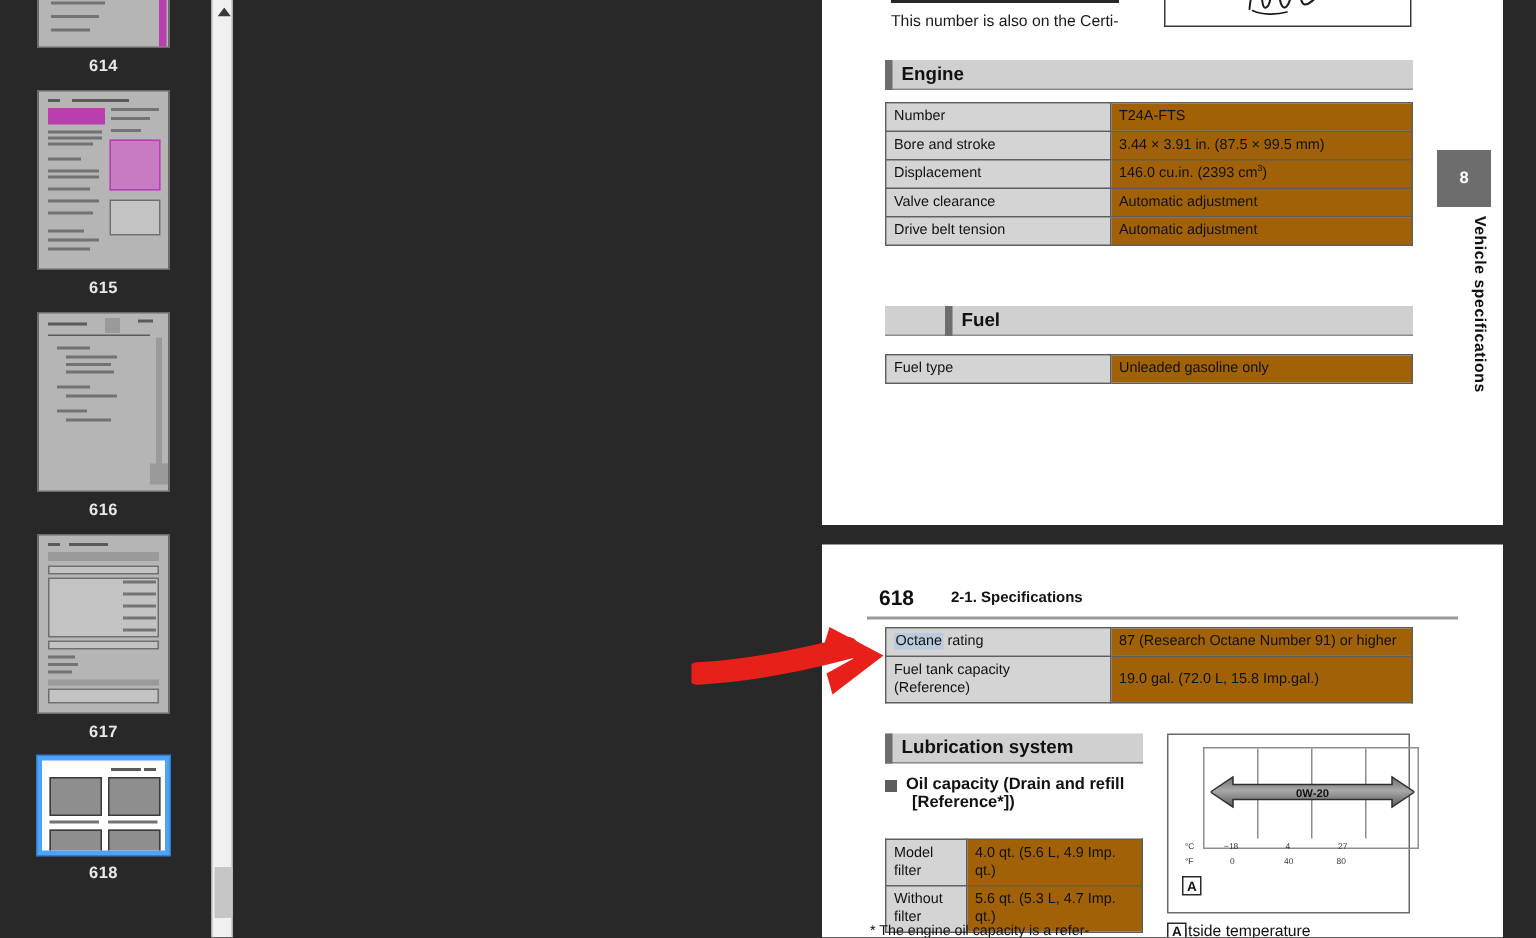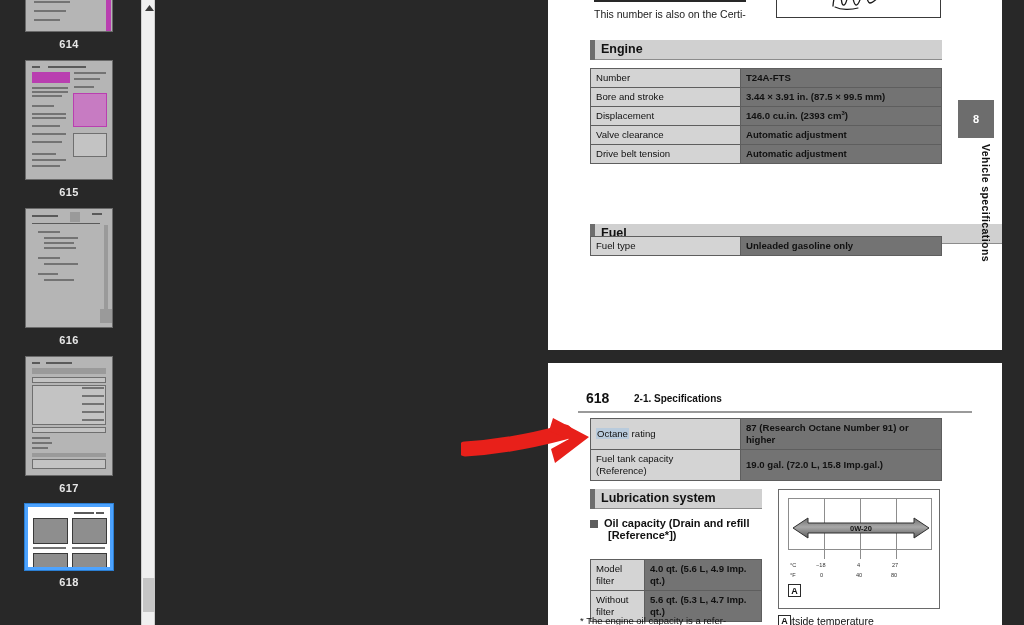--- a/index.html
+++ b/index.html
@@ -127,21 +127,21 @@
   .spec-table { position: absolute; border-collapse: collapse; }
   .spec-table td {
     border: 1px solid #5e5e5e;
     font-size: 9.6px;
     color: #111;
     padding: 3px 5px;
     vertical-align: middle;
     line-height: 1.25;
   }
   .spec-table td.k { background: #d4d4d4; }
-  .spec-table td.v { background: #737373; font-weight: bold; }
+  .spec-table td.v { background: #a16207; }
 
   .hl { background: #b9cbdc; color: #111; padding: 0 1px; }
 
   
   .side-num {
     position: absolute; right: 8px; top: 212px;
     width: 36px; height: 38px;
     background: #6d6d6d; color: #fff;
     display: flex; align-items: center; justify-content: center;
     font-size: 11px; font-weight: bold;
@@ -178,22 +178,22 @@
     margin: 3px 6px 0 0; flex: 0 0 auto;
   }
 
   
   .temp-outer {
     position: absolute; left: 230px; top: 126px;
     width: 162px; height: 120px;
     border: 1px solid #6a6a6a; background: #fff;
   }
   .temp-plot {
-    position: absolute; left: 9px; top: 8px;
-    width: 144px; height: 52px;
+    position: absolute; left: 23px; top: 8px;
+    width: 144px; height: 68px;
     border: 1px solid #8d8d8d;
   }
   .temp-grid { position: absolute; top: 0; width: 1px; height: 60px; background: #8d8d8d; }
   .arrow-band {
     position: absolute; left: 4px; top: 18px;
     width: 136px; height: 22px;
   }
   .arrow-band .lbl {
     position: absolute; left: 0; top: 0; width: 100%; height: 22px;
     display: flex; align-items: center; justify-content: center;
@@ -388,21 +388,21 @@
             <td class="k">Valve clearance</td>
             <td class="v">Automatic adjustment</td>
           </tr>
           <tr>
             <td class="k">Drive belt tension</td>
             <td class="v">Automatic adjustment</td>
           </tr>
         </tbody>
           </table>
 
-        <div class="sec-head" style="left:42px; top:336px; width:412px;">
+        <div class="sec-head" style="left:42px; top:316px; width:352px;padding-left:40px;">
           <div class="bar"></div>
           <div class="txt">Fuel</div>
         </div>
 
         <table class="spec-table" style="left:42px; top:348px; width:352px;">
           <tbody>
               <tr>
             <td class="k" style="width:150px;">Fuel type</td>
             <td class="v">Unleaded gasoline only</td>
           </tr>

